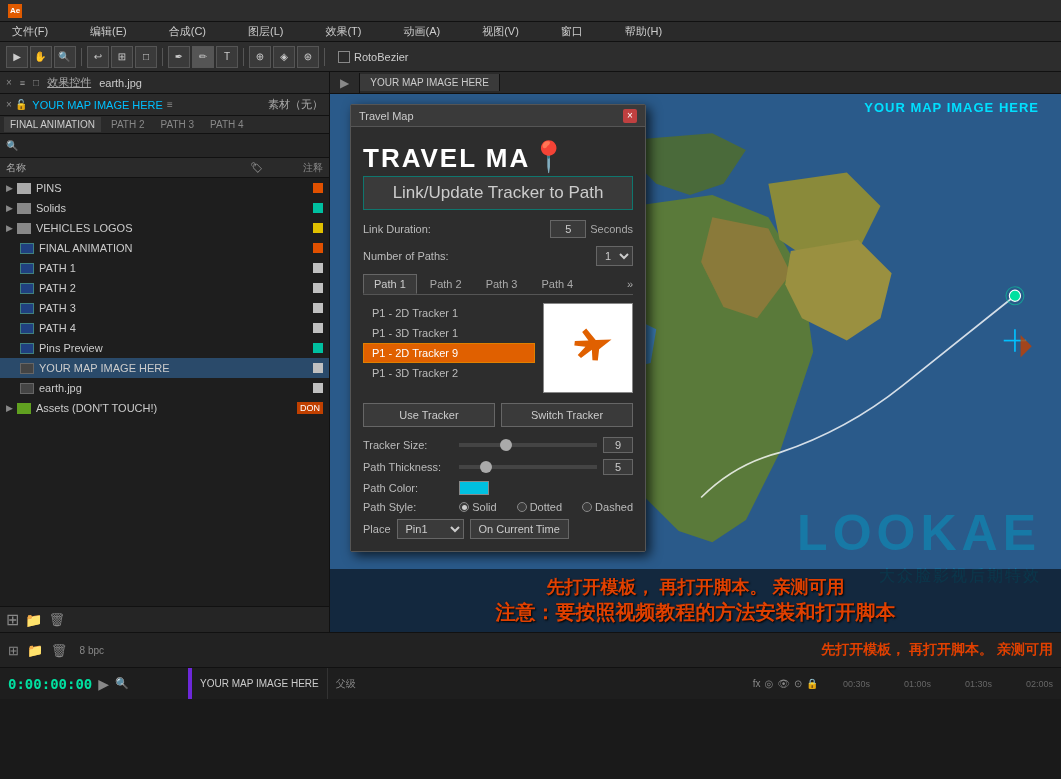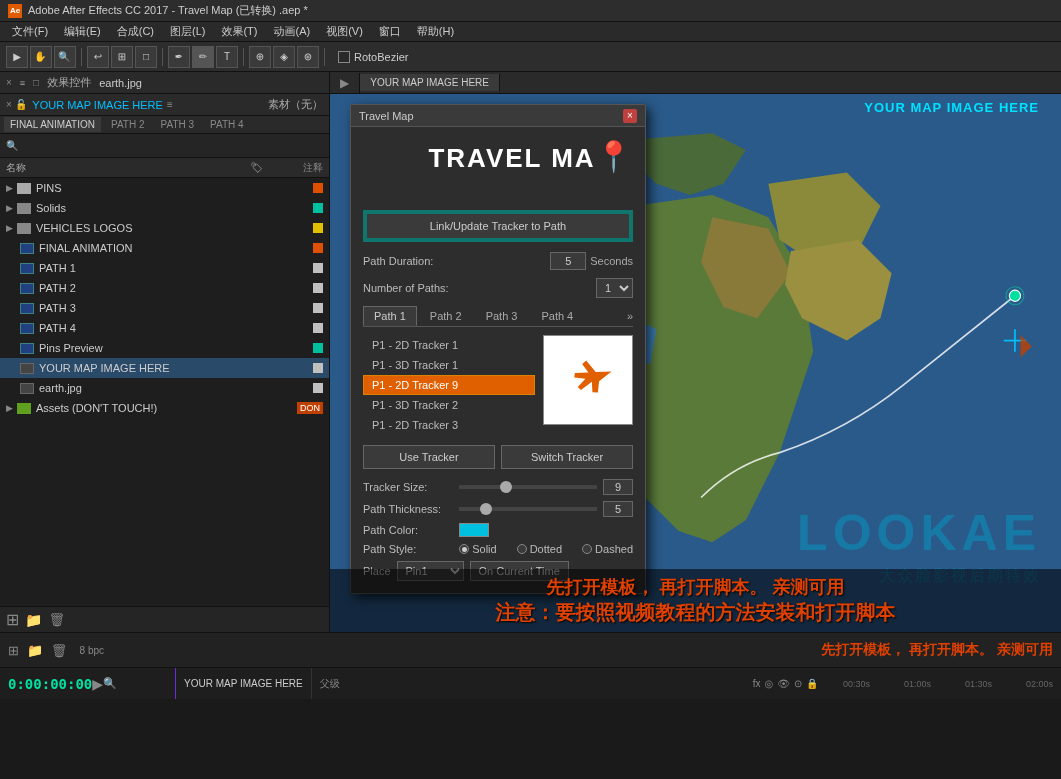--- a/index.html
+++ b/index.html
@@ -33,20 +33,21 @@
     .title-bar-text { font-size: 11px; color: #ccc; }
 
     
     .menu-bar {
       background: #2a2a2a;
       height: 20px;
       display: flex;
       align-items: center;
       padding: 0 4px;
       border-bottom: 1px solid #111;
+      gap: 26px;
     }
     .menu-item {
       padding: 2px 8px;
       font-size: 11px;
       color: #ccc;
       cursor: pointer;
     }
 
     
     .toolbar {
@@ -99,21 +100,21 @@
       display: flex;
       align-items: center;
       padding: 0 6px;
       border-bottom: 1px solid #111;
       font-size: 11px;
       color: #ccc;
       gap: 8px;
     }
     .panel-close { font-size: 10px; color: #888; cursor: pointer; }
     .panel-icon { font-size: 9px; color: #aaa; }
-    .effects-label { color: #aaa; }
+    .effects-label { color: #aaa; text-decoration: underline; }
     .file-label { color: #ccc; }
 
     
     .comp-tabs {
       height: 22px;
       background: #2a2a2a;
       display: flex;
       align-items: center;
       padding: 0 6px;
       border-bottom: 1px solid #111;
@@ -290,22 +291,22 @@
       display: flex; align-items: center; justify-content: center;
       font-size: 10px; color: #fff; cursor: pointer;
     }
     .dialog-body {
       padding: 12px;
       background: #2d2d2d;
     }
 
     
     .travelmap-logo {
-      text-align: right;
-      margin-bottom: 20px;
+      text-align: left;
+      margin-bottom: 2px;
     }
 
     
     .form-row {
       display: flex;
       align-items: center;
       margin-bottom: 8px;
       font-size: 11px;
       color: #bbb;
     }
@@ -326,27 +327,26 @@
       color: #ccc;
       font-size: 11px;
       padding: 2px 4px;
     }
 
     
     .big-btn {
       width: 100%;
       padding: 6px;
       background: #3a3a3a;
-      border: 4px solid #0f766e;
-      color: #ccc;
-      font-size: 11px;
+      border: 1px solid #0f766e;
+      color: #ccc;
+      font-size: 17px;
       cursor: pointer;
       margin-bottom: 10px;
       text-align: center;
-      margin-top: 16px;
     }
 
     
     .path-tabs {
       display: flex;
       align-items: center;
       margin-bottom: 8px;
       border-bottom: 1px solid #555;
       gap: 2px;
     }
@@ -553,21 +553,20 @@
       font-weight: bold;
     }
   </style>
 </head>
 <body>
 
 <div class="title-bar">
   <div class="title-bar-icon">
     <span>Ae</span>
   </div>
-  <span class="title-bar-text">Adobe After Effects CC 2017 - Travel Map (已转换) .aep *</span>
 </div>
 
 <div class="menu-bar">
   <span class="menu-item">文件(F)</span>
   <span class="menu-item">编辑(E)</span>
   <span class="menu-item">合成(C)</span>
   <span class="menu-item">图层(L)</span>
   <span class="menu-item">效果(T)</span>
   <span class="menu-item">动画(A)</span>
   <span class="menu-item">视图(V)</span>
@@ -760,21 +759,21 @@
           
           <div class="travelmap-logo">
             <span style="font-size:26px;font-weight:900;color:#fff;letter-spacing:2px;text-transform:uppercase;">TRAVEL MA</span><span style="font-size:30px;color:#e06000;">📍</span>
           </div>
 
           
           <button class="big-btn">Link/Update Tracker to Path</button>
 
           
           <div class="form-row">
-            <span class="form-label">Path Duration:</span>
+            <span class="form-label">Link Duration:</span>
             <input class="form-input-small" type="text" value="5" style="">
             <span class="form-unit">Seconds</span>
           </div>
 
           
           <div class="form-row">
             <span class="form-label">Number of Paths:</span>
             <select class="form-select">
               <option>1</option>
               <option>2</option>
@@ -792,21 +791,20 @@
             <span class="path-tab-more">»</span>
           </div>
 
           
           <div class="tracker-area">
             <div class="tracker-list">
               <div class="tracker-item">P1 - 2D Tracker 1</div>
               <div class="tracker-item">P1 - 3D Tracker 1</div>
               <div class="tracker-item selected">P1 - 2D Tracker 9</div>
               <div class="tracker-item">P1 - 3D Tracker 2</div>
-              <div class="tracker-item">P1 - 2D Tracker 3</div>
             </div>
             <div class="tracker-preview">
 
               <svg width="80" height="80" viewBox="0 0 80 80">
                 <rect width="80" height="80" fill="#ffffff"></rect>
 
                 <path d="M50,35 L65,40 L50,45 L45,55 L40,53 L43,43 L30,47 L28,43 L38,38 L28,33 L30,29 L43,33 L40,23 L45,21 Z" fill="#e06000" transform="rotate(-20, 40, 40)"></path>
               </svg>
             </div>
           </div>
@@ -883,21 +881,21 @@
   <span style="font-size:13px;">⊞</span>
   <span style="font-size:13px;">📁</span>
   <span style="font-size:13px;">🗑</span>
   <span style="margin-left:4px;color:#888;font-size:10px;">8 bpc</span>
   <div style="flex:1;"></div>
 
   <span style="color:#e04000;font-size:14px;font-weight:bold;">先打开模板，   再打开脚本。   亲测可用</span>
 </div>
 
 <div style="height:32px;background:#1e1e1e;display:flex;align-items:center;border-top:1px solid #111;">
-  <div style="width:176px;padding:0 8px;display:flex;align-items:center;border-right:1px solid #6d28d9;height:100%;">
+  <div style="width:192px;padding:0 8px;display:flex;align-items:center;gap:6px;border-right:4px solid #6d28d9;height:100%;">
     <span class="status-time">0:00:00:00</span>
     <span style="font-size:14px;color:#888;cursor:pointer;">▶</span>
     <span style="font-size:11px;color:#888;cursor:pointer;">🔍</span>
   </div>
   <div style="padding:0 8px;font-size:10px;color:#ccc;border-right:1px solid #333;height:100%;display:flex;align-items:center;gap:4px;">
     <span>YOUR MAP IMAGE HERE</span>
   </div>
   <div style="flex:1;padding:0 8px;display:flex;align-items:center;justify-content:space-between;">
     <span style="font-size:10px;color:#888;">父级</span>
     <div style="display:flex;gap:4px;align-items:center;">

